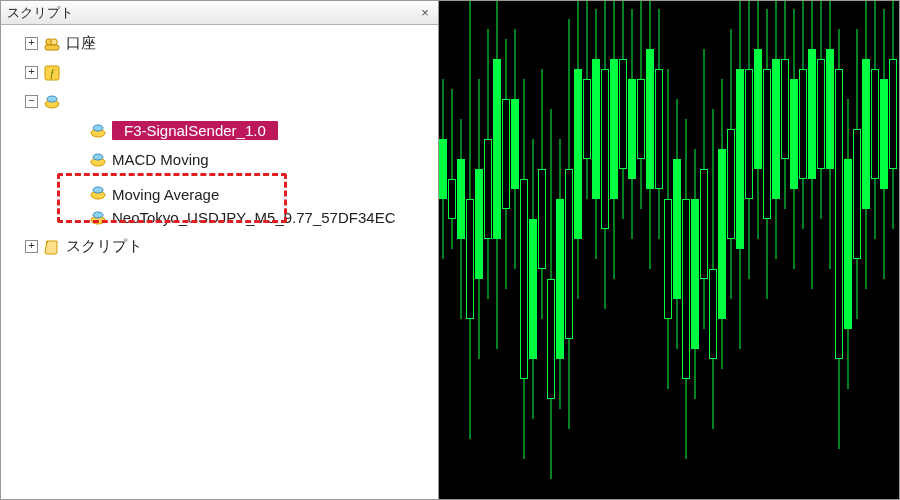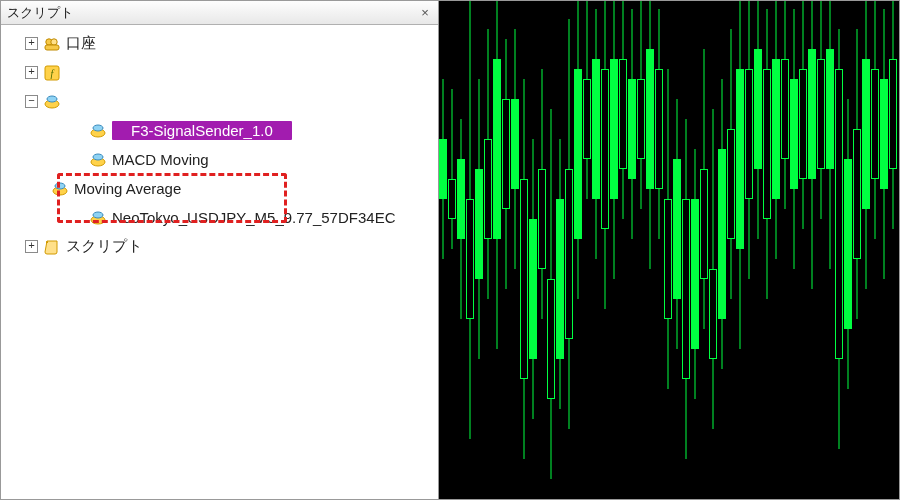--- a/index.html
+++ b/index.html
@@ -84,23 +84,23 @@
   .tree-icon {
     width: 20px; height: 20px;
     display: inline-flex;
     align-items: center;
     justify-content: center;
     margin-right: 4px;
     flex-shrink: 0;
   }
   .tree-label { white-space: nowrap; }
   .tree-label.selected {
-    background: #a21caf;
+    background: #be185d;
     color: #fff;
-    padding: 1px 19px;
+    padding: 1px 12px;
     border-radius: 1px;
   }
   
   .highlight-box {
     position: absolute;
     border: 3px dashed #e02020;
     pointer-events: none;
     border-radius: 3px;
   }
 
@@ -191,21 +191,21 @@
           <div class="tree-row" style="padding-left: 70px;">
             <span class="no-expander"></span>
             <span class="tree-icon">
               <svg width="18" height="18" viewBox="0 0 18 18">
                 <ellipse cx="9" cy="11" rx="7" ry="4" fill="#ffd24a" stroke="#d19a00"></ellipse>
                 <ellipse cx="9" cy="6" rx="5" ry="3" fill="#8fd3f4" stroke="#3a8bbd"></ellipse>
               </svg>
             </span>
             <span class="tree-label">MACD Moving</span>
           </div>
-          <div class="tree-row" style="padding-left: 32px;">
+          <div class="tree-row" style="padding-left: 70px; align-items: flex-end;">
             <span class="no-expander"></span>
             <span class="tree-icon">
               <svg width="18" height="18" viewBox="0 0 18 18">
                 <ellipse cx="9" cy="11" rx="7" ry="4" fill="#ffd24a" stroke="#d19a00"></ellipse>
                 <ellipse cx="9" cy="6" rx="5" ry="3" fill="#8fd3f4" stroke="#3a8bbd"></ellipse>
               </svg>
             </span>
             <span class="tree-label">Moving Average</span>
           </div>
           <div class="tree-row" style="padding-left: 70px;">

